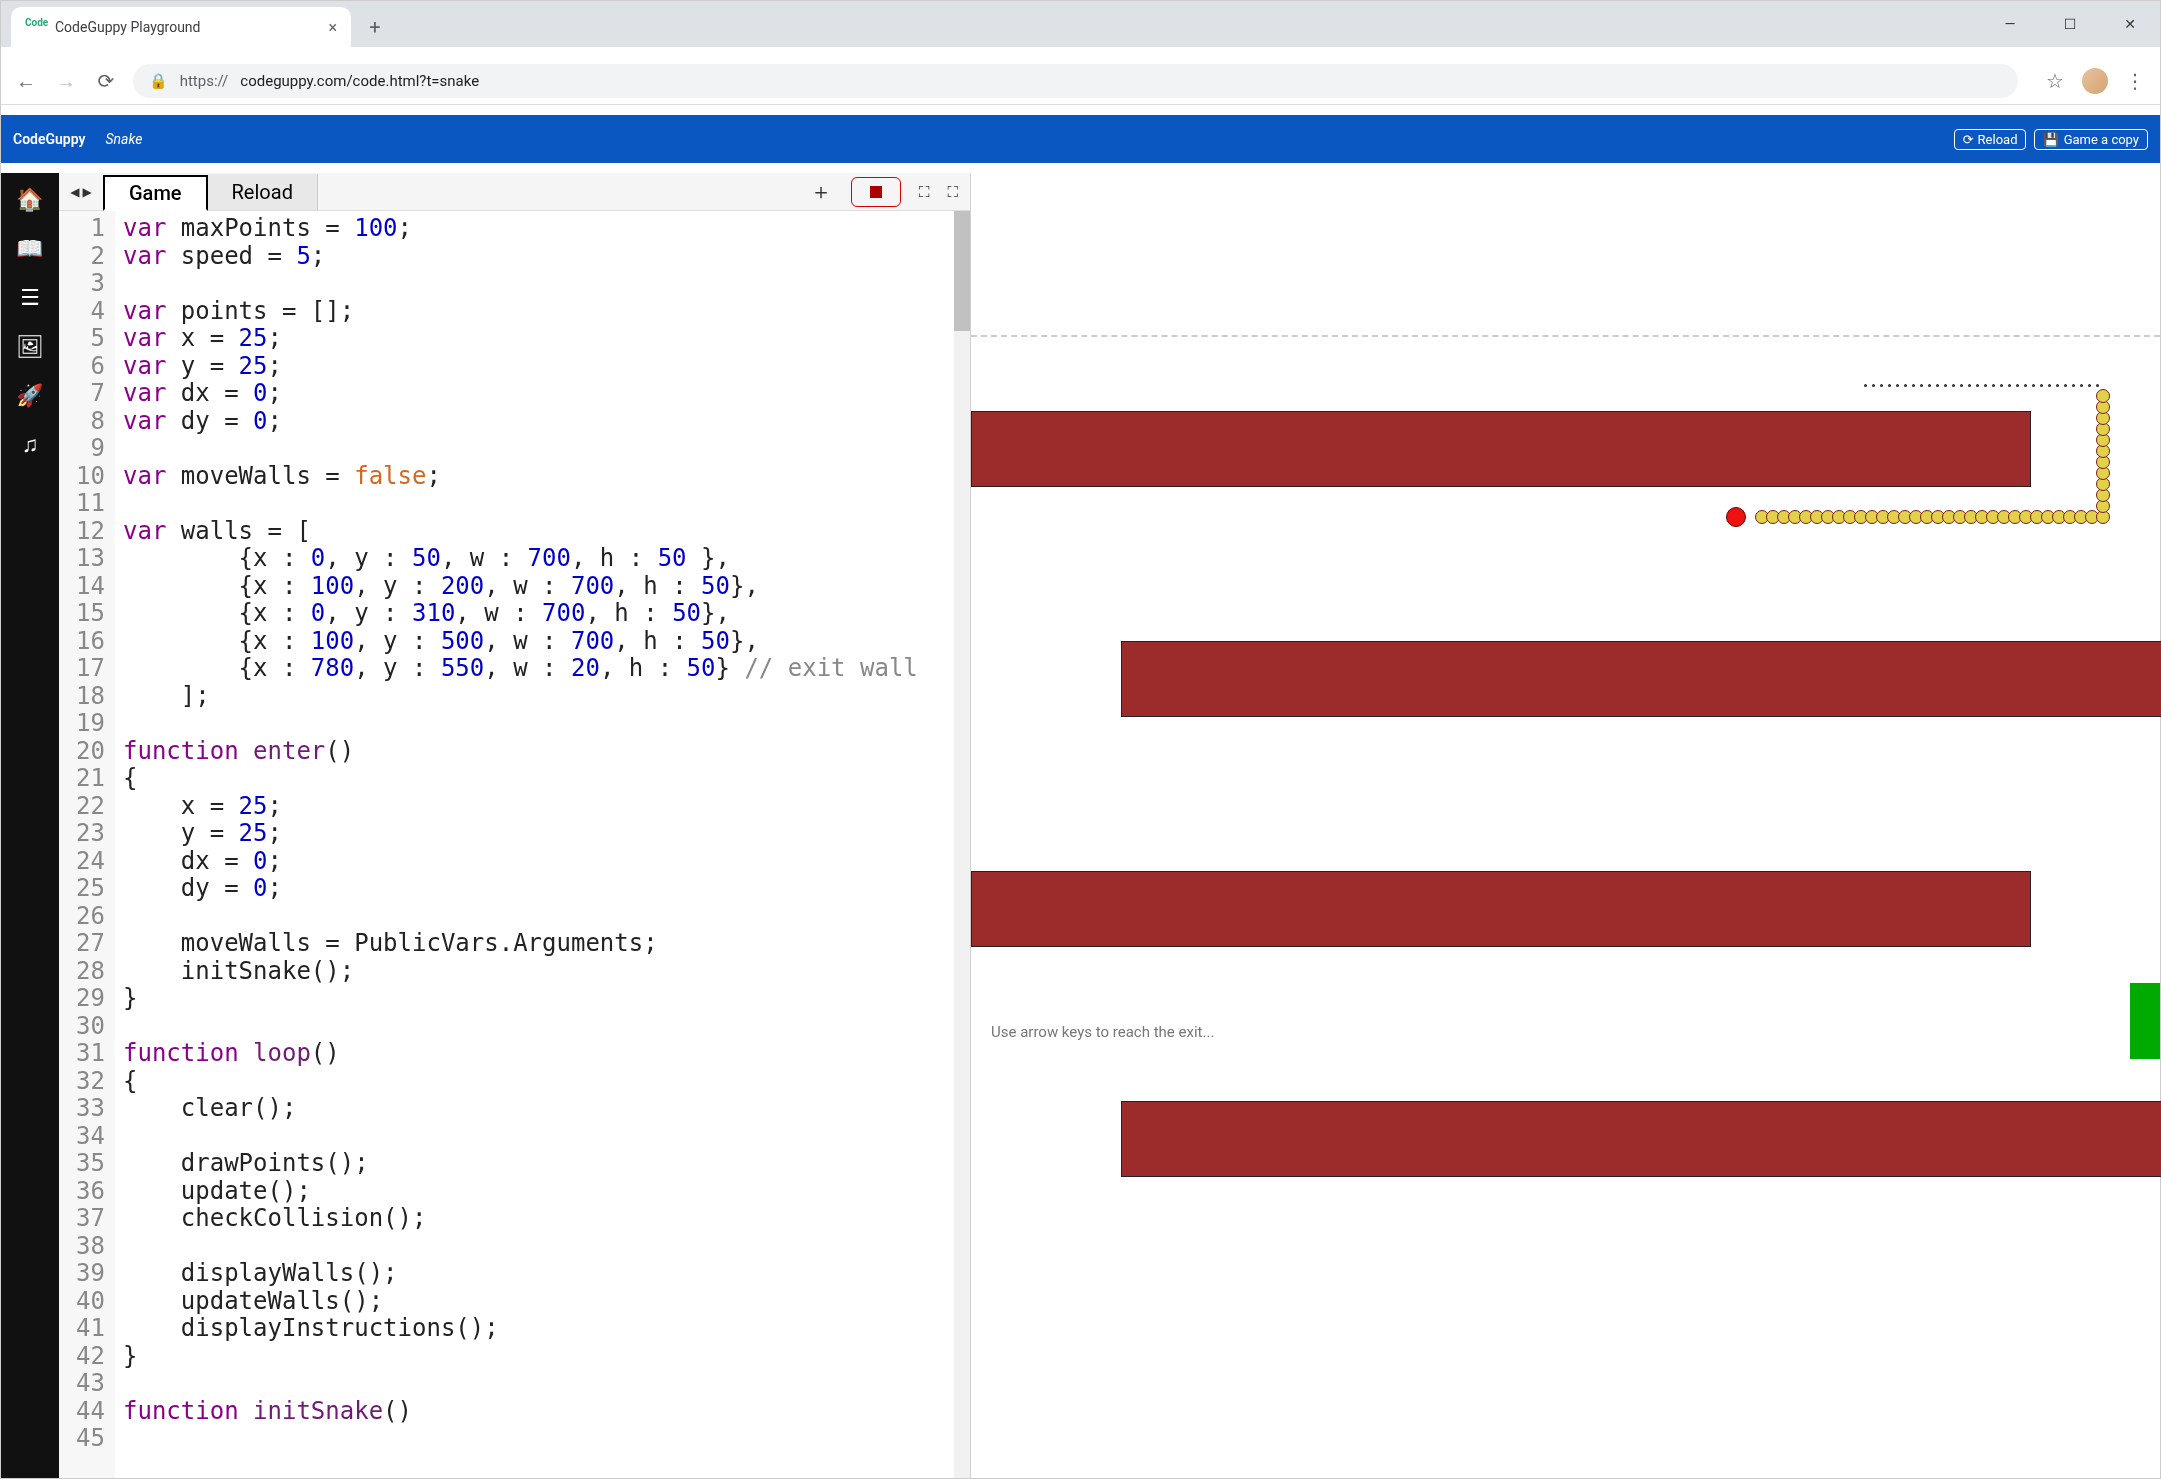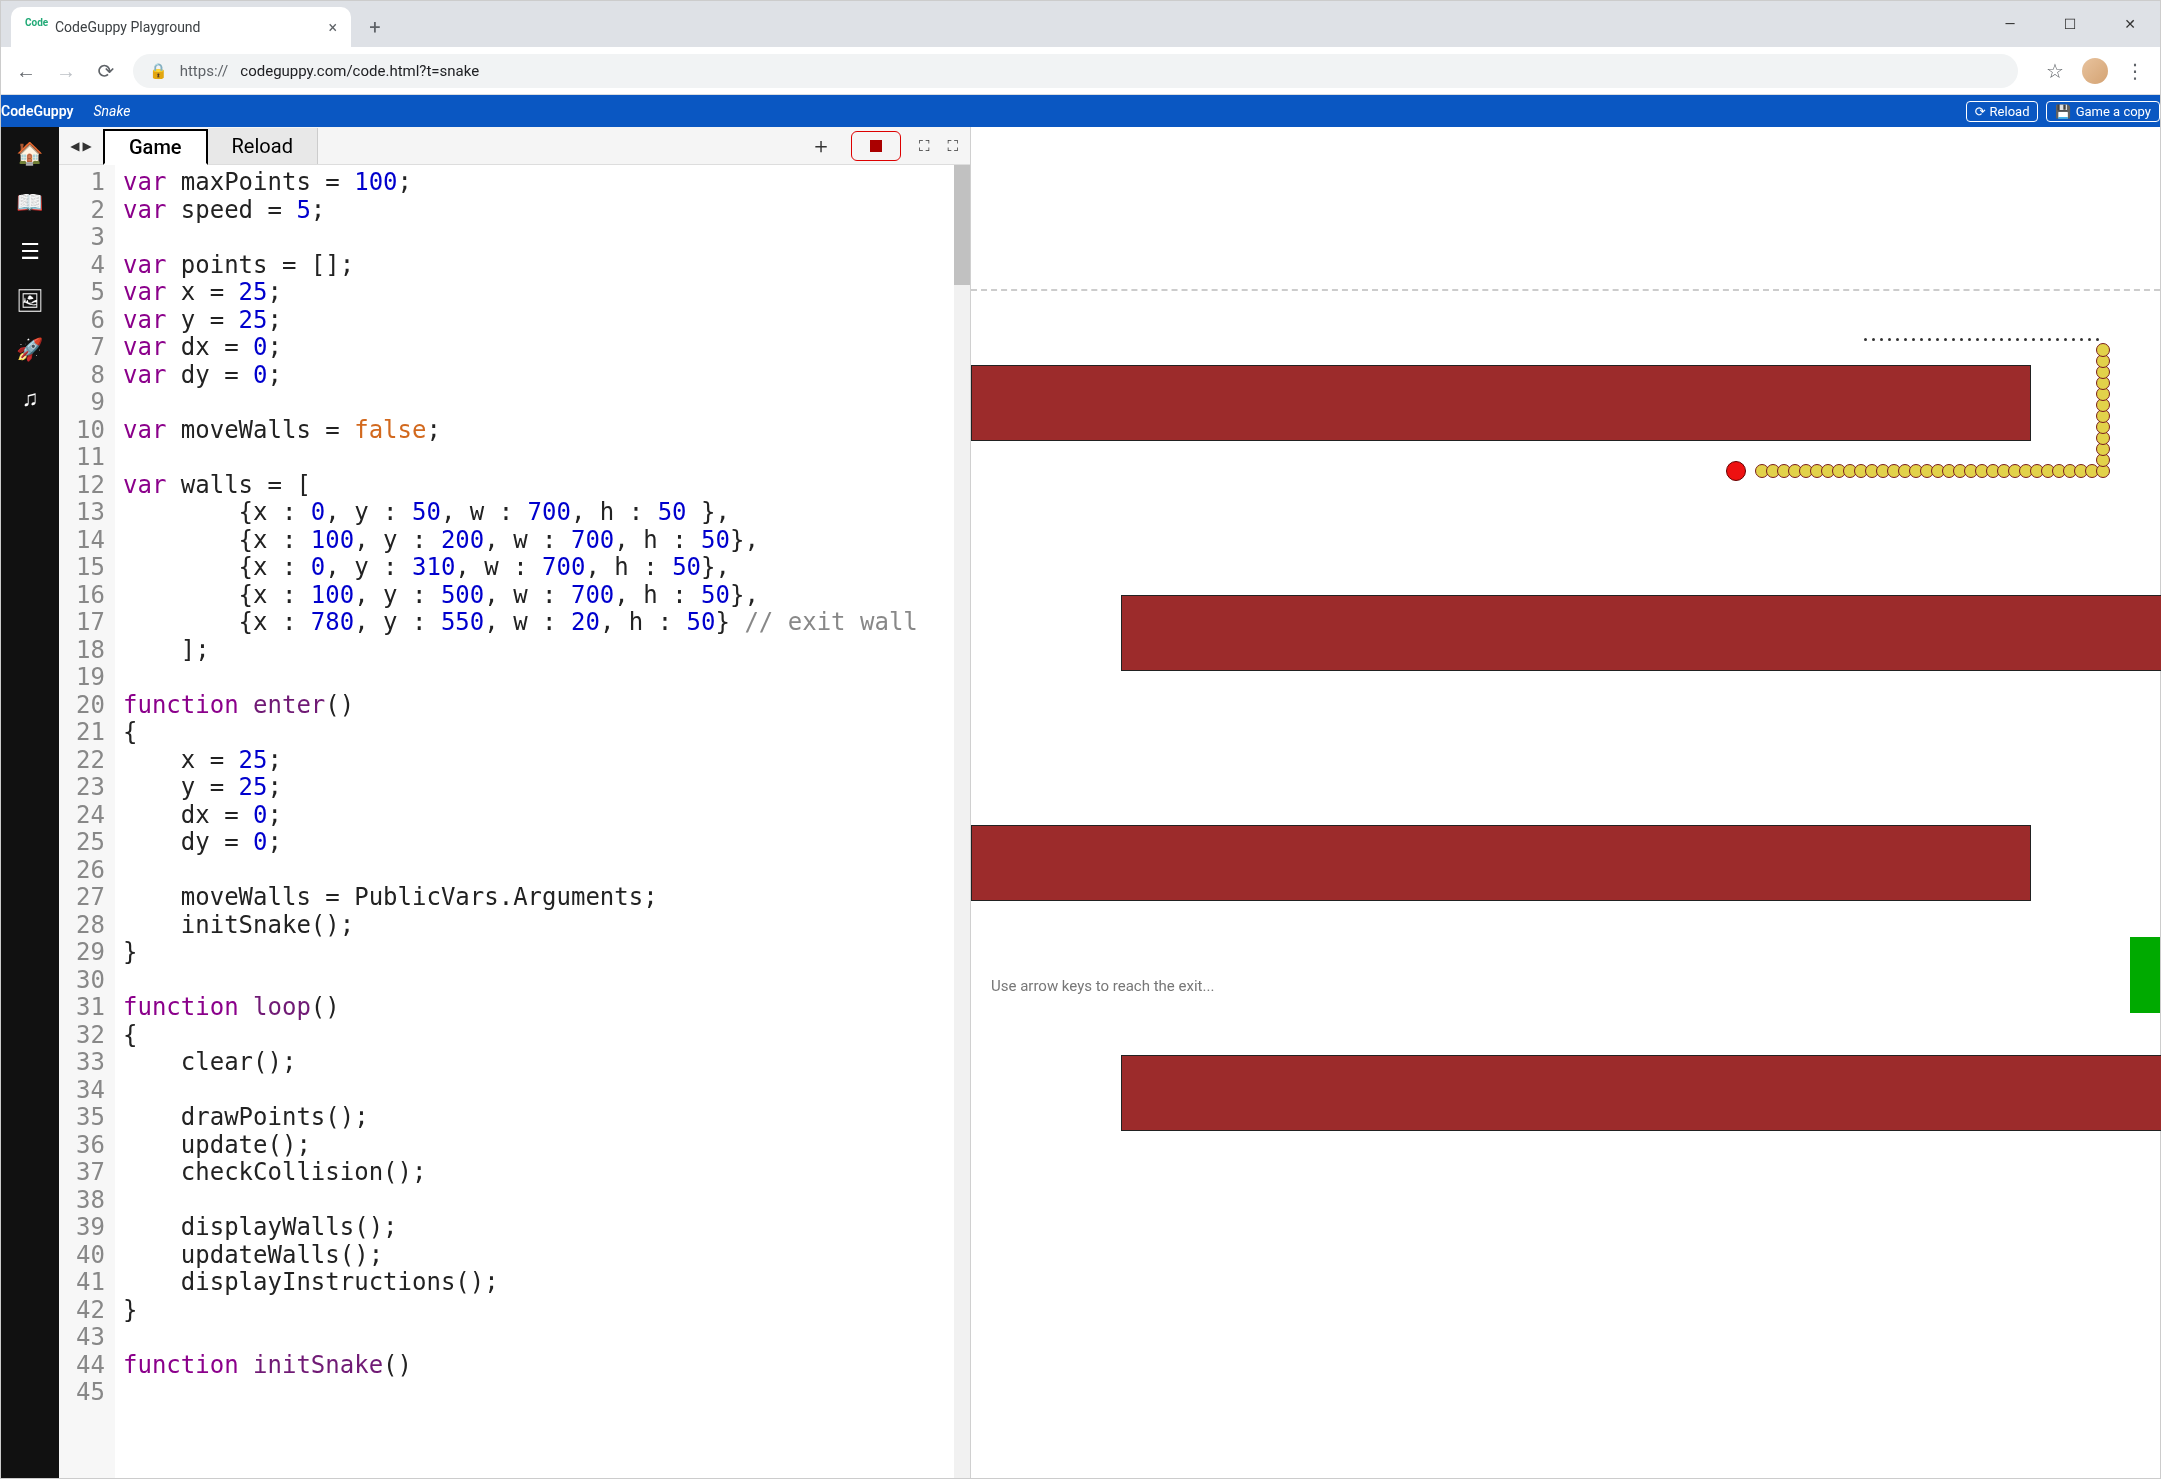--- a/index.html
+++ b/index.html
@@ -1,33 +1,33 @@
 <!DOCTYPE html>
 <html><head>
 <meta charset="utf-8">
 <style>
 * { margin:0; padding:0; box-sizing:border-box; }
 body { font-family:-apple-system,BlinkMacSystemFont,"Segoe UI",Roboto,Arial,sans-serif; font-size:13px; background:#fff; overflow:hidden;}
-.window { width:2161px; height:1479px; background:#fff; display:flex; flex-direction:column; position:relative; border:1px solid #ccc;}
+.window { width:2161px; height:1479px; background:#fff; display:flex; flex-direction:column; position:relative; border:1px solid #ccc;gap:10px;}
 .tabstrip { height:46px; background:#dee1e6; display:flex; align-items:flex-end; padding-left:10px; position:relative;}
 .tab { background:#fff; height:40px; width:340px; border-radius:10px 10px 0 0; display:flex; align-items:center; padding:0 14px; gap:10px; font-size:14px; color:#3c4043;}
 .tab .favicon {width:20px;height:20px;font-size:10px;font-weight:bold;color:#2a7;}
 .tab .close {margin-left:auto;color:#5f6368;font-size:16px;}
 .newtab {width:36px;height:36px;display:flex;align-items:center;justify-content:center;font-size:20px;color:#5f6368;border-radius:50%;margin-left:6px;margin-bottom:2px;}
 .win-controls{position:absolute;right:0;top:0;display:flex;height:46px;}
 .win-controls div{width:60px;display:flex;align-items:center;justify-content:center;font-size:14px;color:#333;}
 .addrbar{height:48px;background:#fff;display:flex;align-items:center;padding:0 12px;gap:14px;border-bottom:1px solid #dadce0;}
 .nav-ico{color:#5f6368;font-size:20px;width:26px;text-align:center;}
 .nav-ico.dis{color:#bdc1c6;}
 .url-box{flex:1;height:34px;background:#f1f3f4;border-radius:17px;display:flex;align-items:center;padding:0 16px;gap:12px;color:#202124;font-size:15px;}
 .url-box .proto{color:#5f6368;}
 .actions-r{display:flex;align-items:center;gap:14px;padding-left:10px;}
 .avatar{width:26px;height:26px;border-radius:50%;background:linear-gradient(135deg,#e8c39e,#d4a373);}
 
-.bluebar{height:32px;background:#0a57c2;color:#fff;display:flex;align-items:center;padding:0 0;font-size:14px;}
+.bluebar{height:48px;background:#0a57c2;color:#fff;display:flex;align-items:center;padding:0 12px;font-size:14px;}
 .bluebar .brand{font-weight:600;margin-right:20px;}
 .bluebar .proj{font-style:italic;}
 .bluebar .rbtns{margin-left:auto;display:flex;gap:8px;}
 .bluebar .btn{border:1px solid #fff;border-radius:4px;padding:2px 8px;font-size:13px;display:flex;align-items:center;gap:4px;}
 
 .app{flex:1;display:flex;min-height:0;}
 .leftnav{width:58px;background:#111;display:flex;flex-direction:column;align-items:center;padding-top:14px;gap:24px;color:#fff;font-size:22px;}
 .work{flex:1;display:flex;min-height:0;}
 
 .editor{width:912px;display:flex;flex-direction:column;border-right:1px solid #d0d0d0;}

